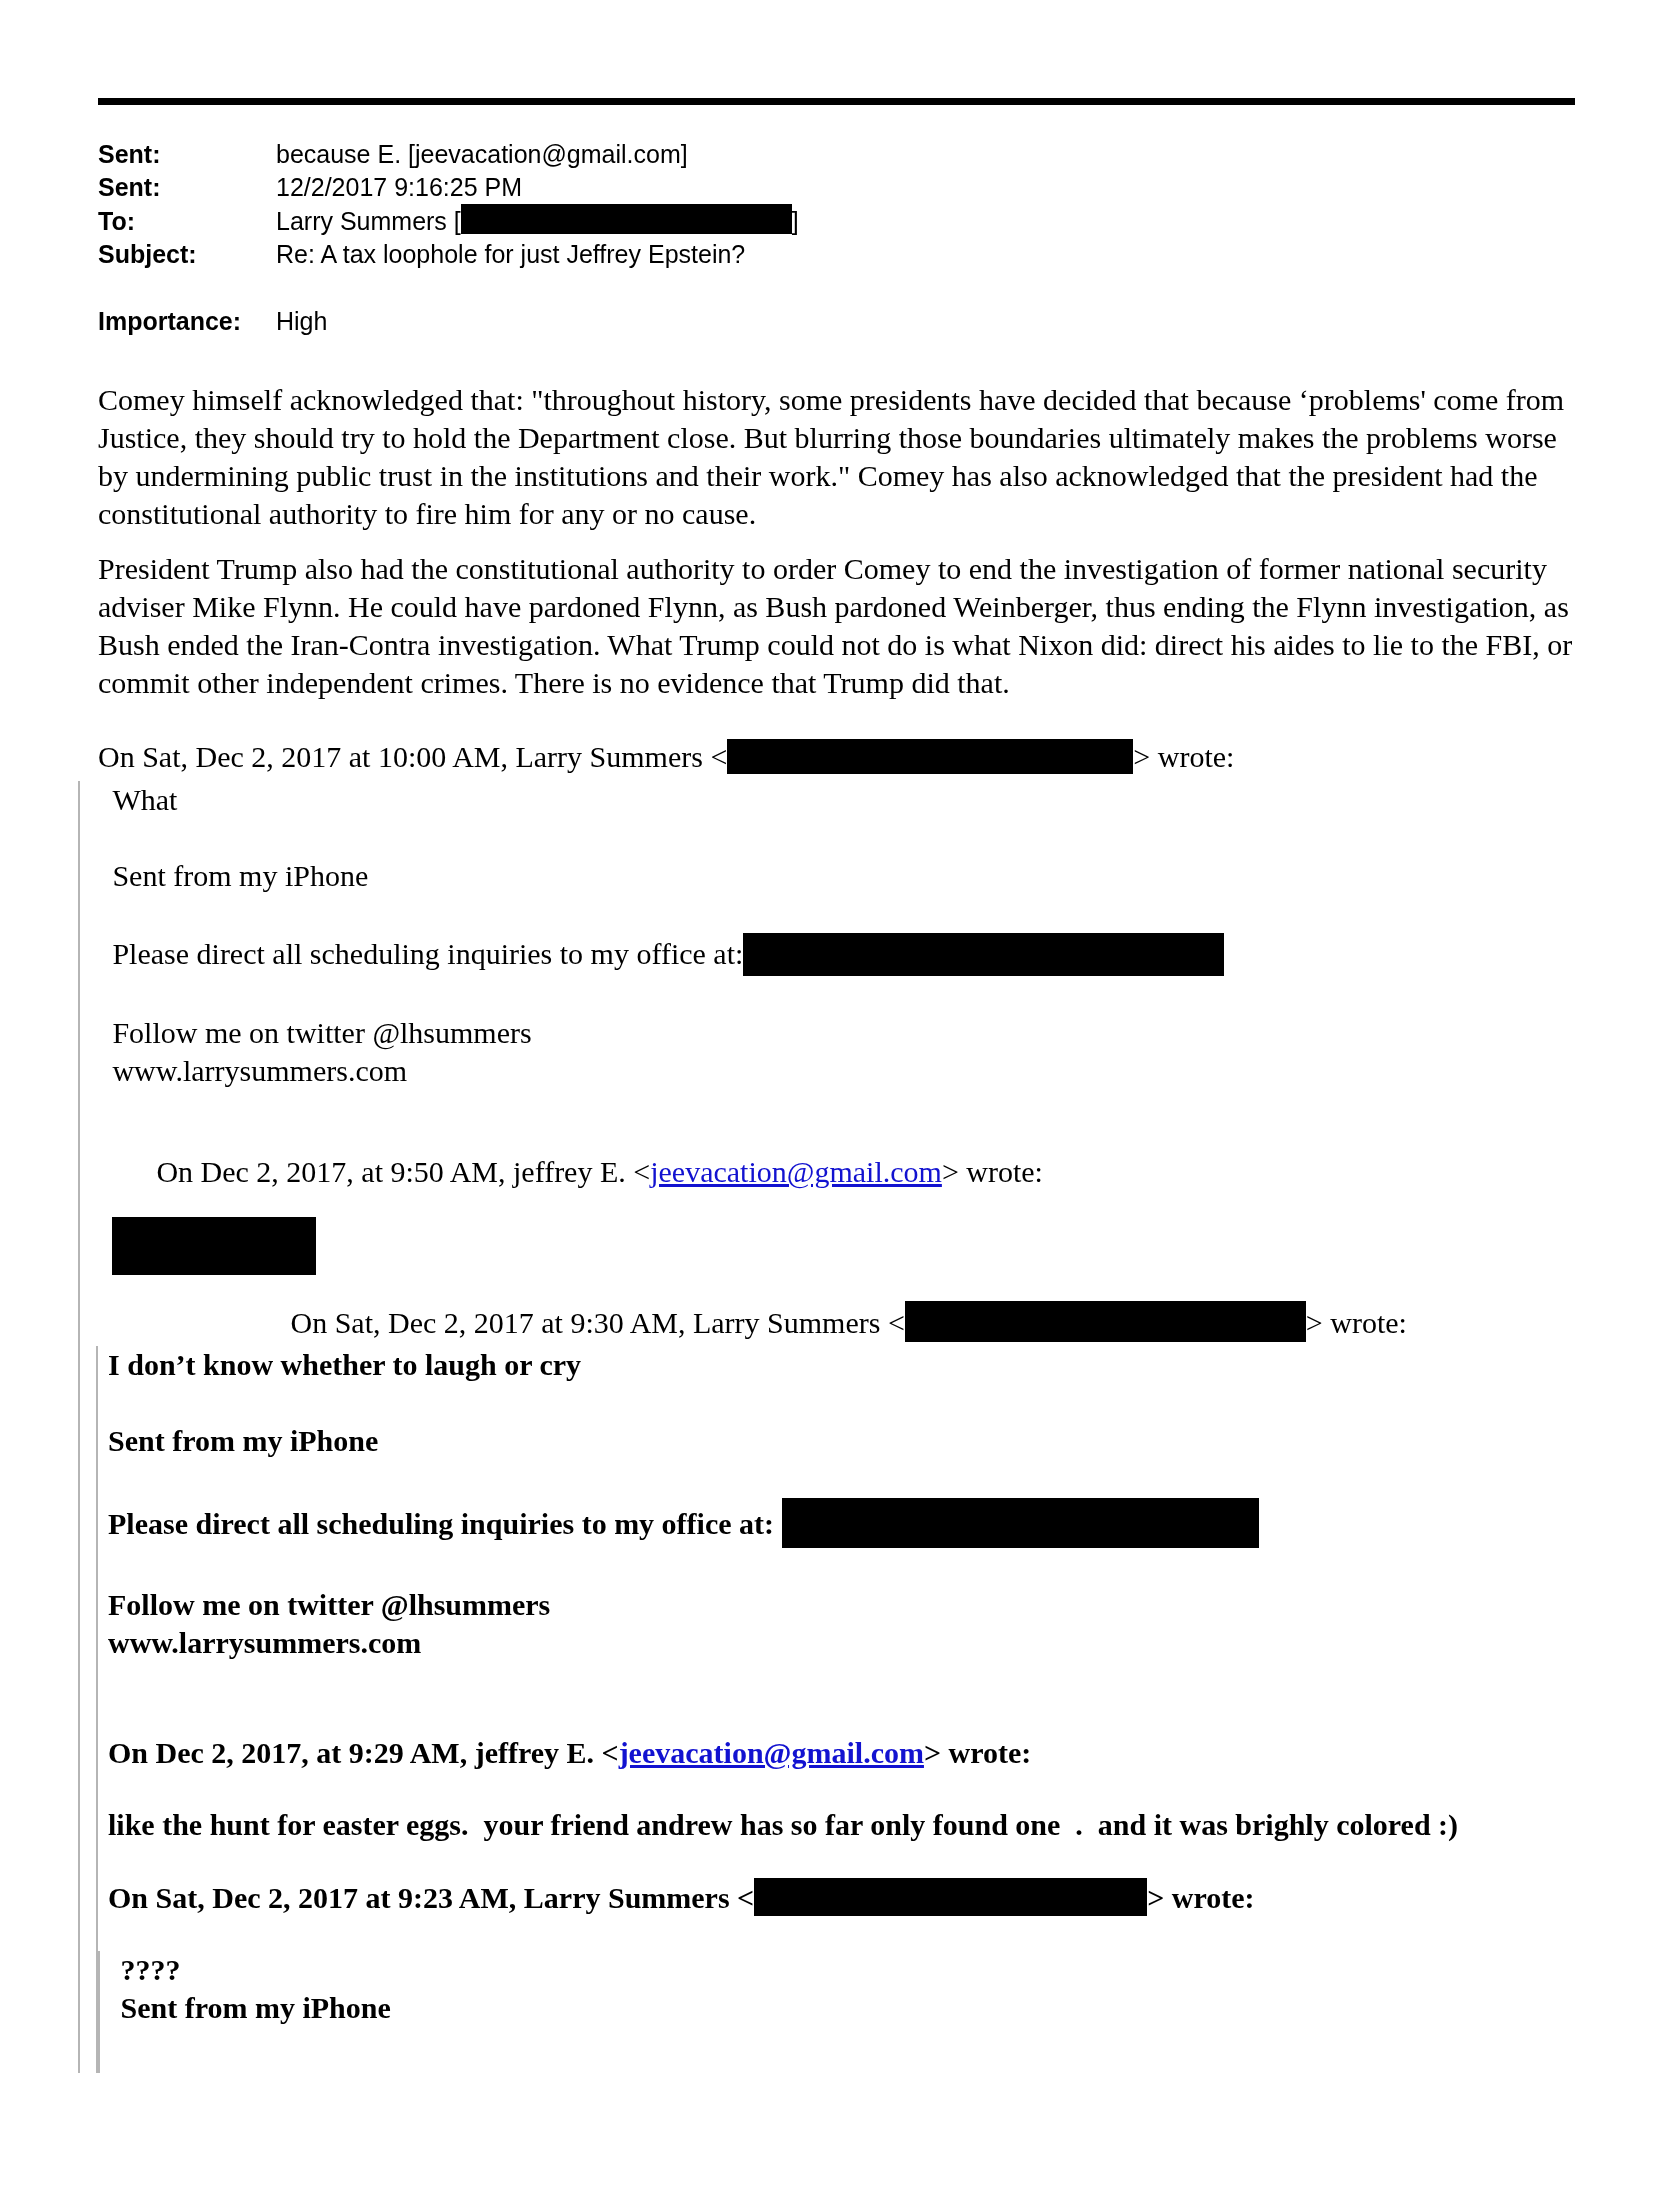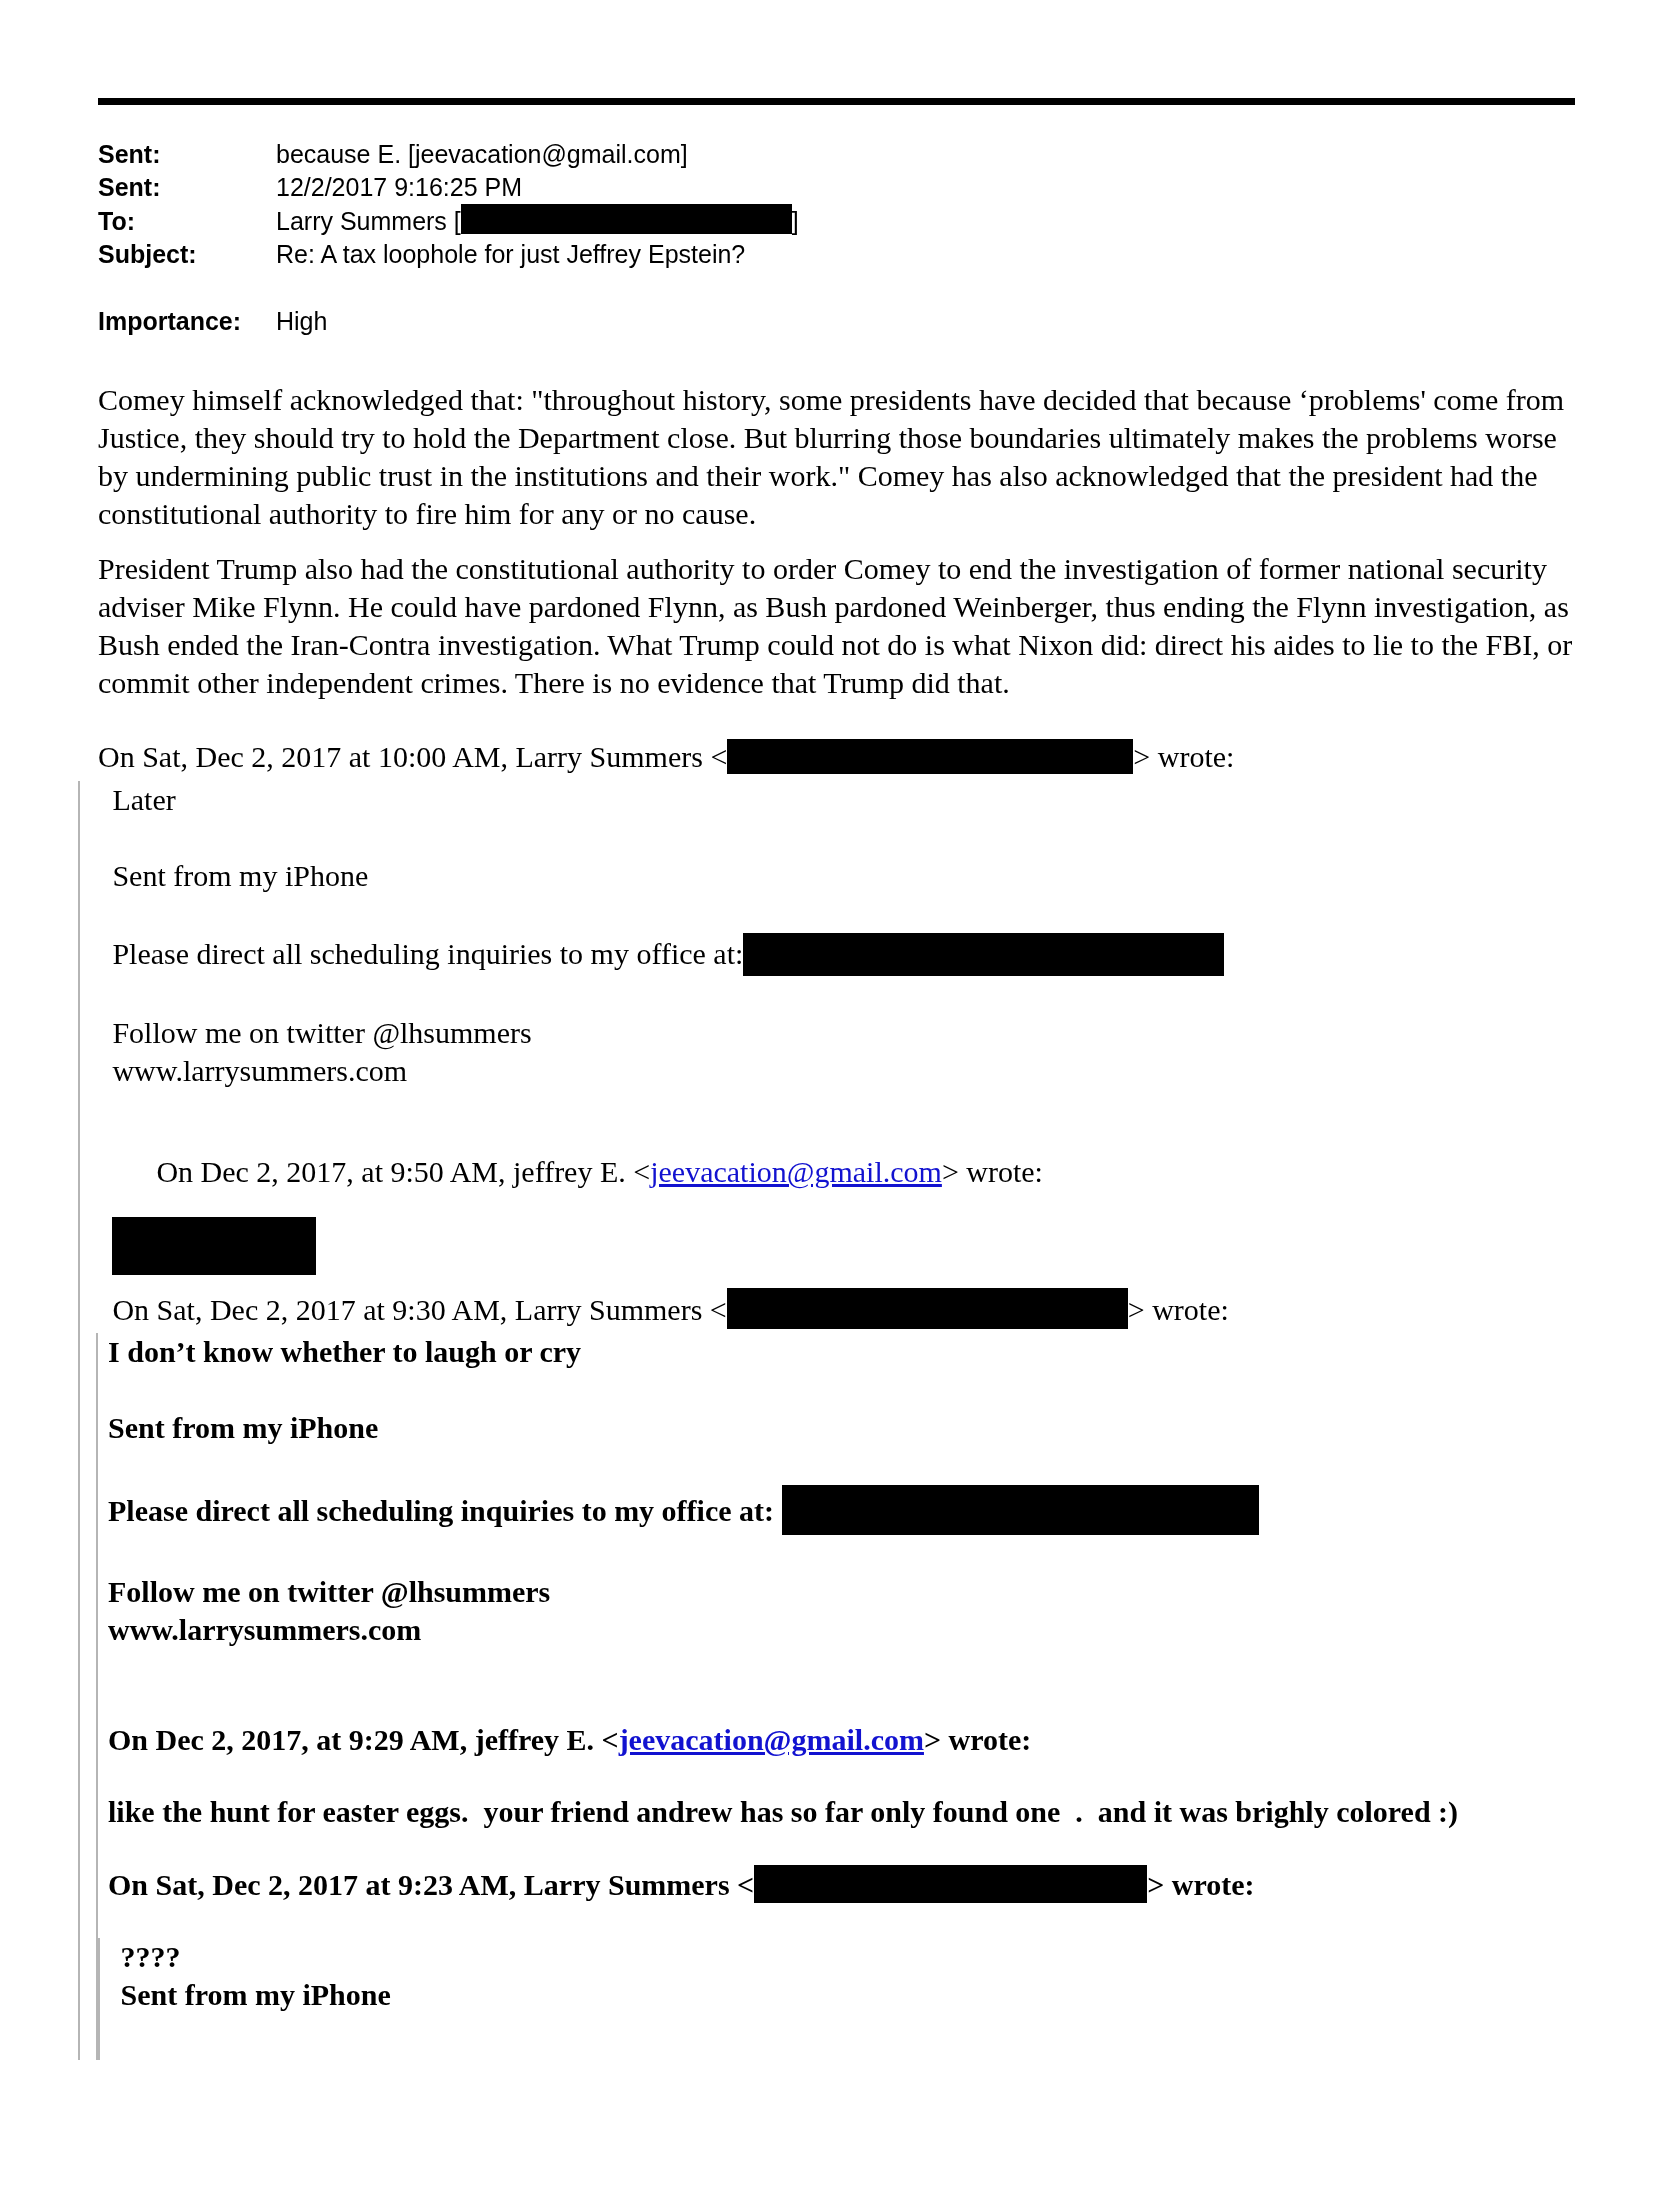--- a/index.html
+++ b/index.html
@@ -67,21 +67,21 @@
     border-left: 2.6px solid #b5b5b5;
   }
   blockquote.l1 { margin-left: -19.6px; padding-left: 32px; }
   blockquote.l2 { margin-left: -16.4px; padding-left: 10px; font-weight: bold; }
   blockquote.l3 { margin-left: -10.5px; padding-left: 21px; padding-bottom: 46px; }
   blockquote p { font-size: 30px; line-height: 38px; }
   .mt-first  { margin-top: 5.2px; }
   .mt-line   { margin-top: 38px; }
   .mt-none   { margin-top: 0; }
   .mt-big    { margin-top: 63px; margin-left: 44px; }
-  .mt-head3  { margin-top: 13px; }
+  .mt-head3  { margin-top: 26px; text-align: center; }
   .mt-laugh  { margin-top: 3.9px; }
   .mt-big2   { margin-top: 72px; }
   .mt-52     { margin-top: 34px; }
   .pre { white-space: pre-wrap; }
   a.mail-link {
     color: #1212d0;
     text-decoration: underline;
     cursor: pointer;
   }
 </style>
@@ -110,21 +110,21 @@
     </div>
   </div>
 
   <div class="body-text">
     <p class="para1">Comey himself acknowledged that: "throughout history, some presidents have decided that because ‘problems' come from Justice, they should try to hold the Department close. But blurring those boundaries ultimately makes the problems worse by undermining public trust in the institutions and their work." Comey has also acknowledged that the president had the constitutional authority to fire him for any or no cause.</p>
     <p class="para2">President Trump also had the constitutional authority to order Comey to end the investigation of former national security adviser Mike Flynn. He could have pardoned Flynn, as Bush pardoned Weinberger, thus ending the Flynn investigation, as Bush ended the Iran-Contra investigation. What Trump could not do is what Nixon did: direct his aides to lie to the FBI, or commit other independent crimes. There is no evidence that Trump did that.</p>
 
     <p class="q-head0"><span>On Sat, Dec 2, 2017 at 10:00 AM, Larry Summers &lt;</span><span class="redact r-q1"></span><span>&gt; wrote:</span></p>
 
     <blockquote class="l1">
-      <p class="mt-first">Later</p>
+      <p class="mt-first">What</p>
       <p class="mt-line">Sent from my iPhone</p>
       <p class="mt-line pre"><span>Please direct all scheduling inquiries to my office at:</span><span class="redact r-sched1"></span></p>
       <p class="mt-line">Follow me on twitter @lhsummers</p>
       <p class="mt-none">www.larrysummers.com</p>
 
       <p class="mt-big"><span>On Dec 2, 2017, at 9:50 AM, jeffrey E. &lt;</span><a class="mail-link">jeevacation@gmail.com</a><span>&gt; wrote:</span></p>
 
       <span class="redact r-block"></span>
 
       <p class="mt-head3"><span>On Sat, Dec 2, 2017 at 9:30 AM, Larry Summers &lt;</span><span class="redact r-q3"></span><span>&gt; wrote:</span></p>

